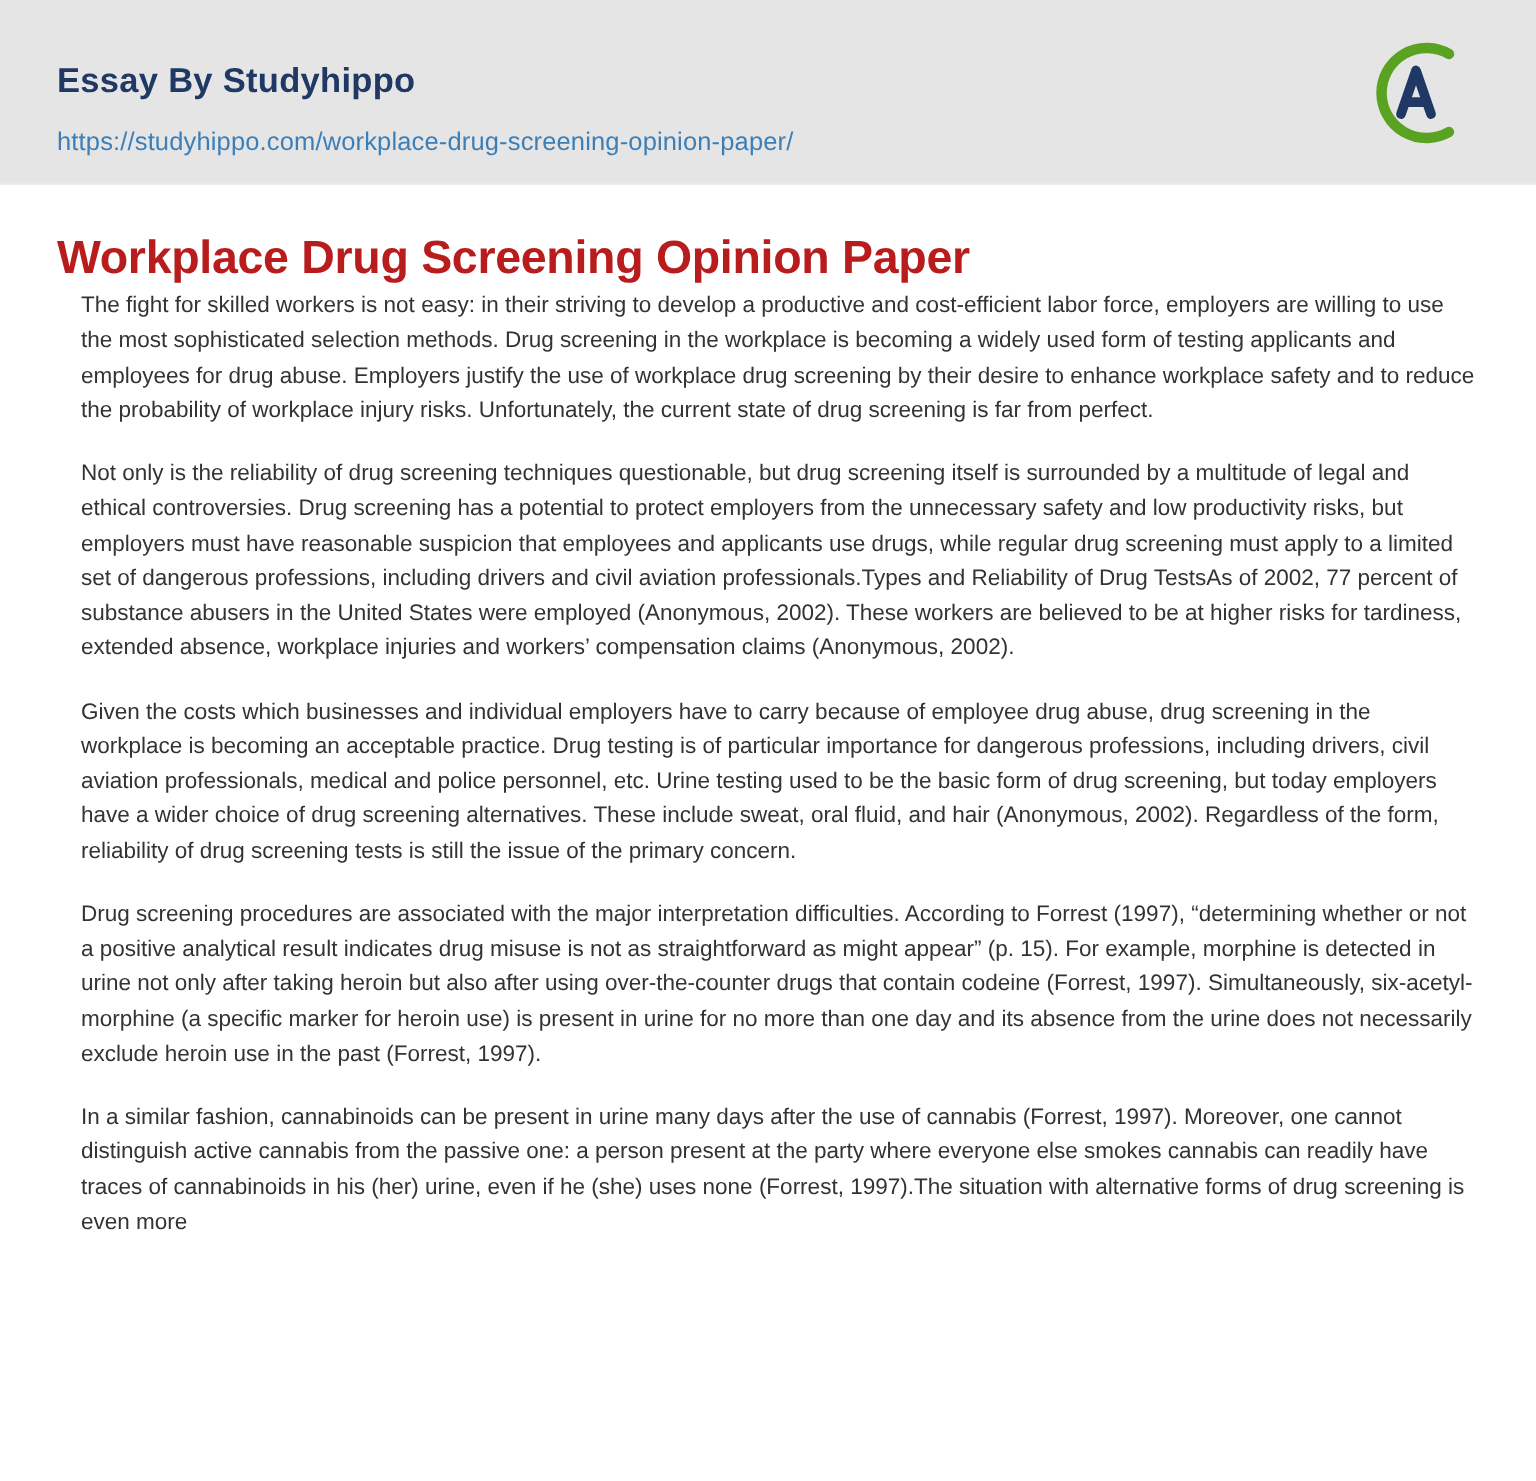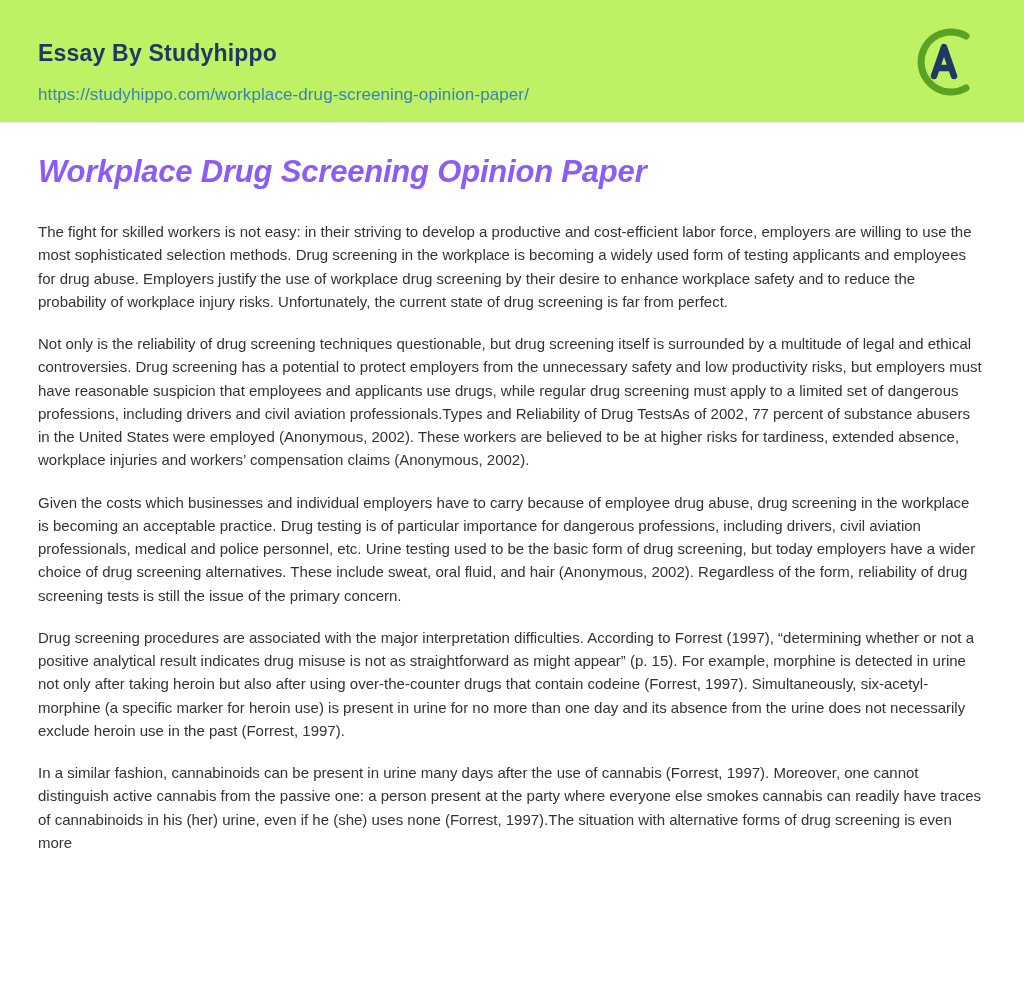--- a/index.html
+++ b/index.html
@@ -18,21 +18,21 @@
   .page {
     width: 1024px;
     height: 987px;
     position: relative;
     box-sizing: border-box;
   }
 
   
   .header {
     height: 123px;
-    background: #bef264;
+    background: #e5e5e5;
     border-bottom: 1px solid #e6eaf0;
     box-sizing: border-box;
     position: relative;
     padding: 0 38px;
   }
 
   .brand {
     position: absolute;
     left: 38px;
     top: 40px;
@@ -66,32 +66,31 @@
 
   
   .article {
     padding: 30px 40px 0 38px;
     box-sizing: border-box;
   }
 
   .title {
     font-size: 31px;
     font-weight: bold;
-    color: #8b5cf6;
-    margin: 0 0 30px 0;
+    color: #b91c1c;
+    margin: 0 0 2px 0;
     letter-spacing: -0.2px;
     line-height: 1.2;
-    font-style: italic;
   }
 
   .para {
     font-size: 15px;
     line-height: 1.55;
     color: #333333;
-    margin: 0 0 19px 0;
+    margin: 0 0 19px 16px;
     text-align: left;
   }
 </style>
 </head>
 <body>
 
 <div class="page">
 
   <div class="header">
     <div class="brand">Essay By Studyhippo</div>

